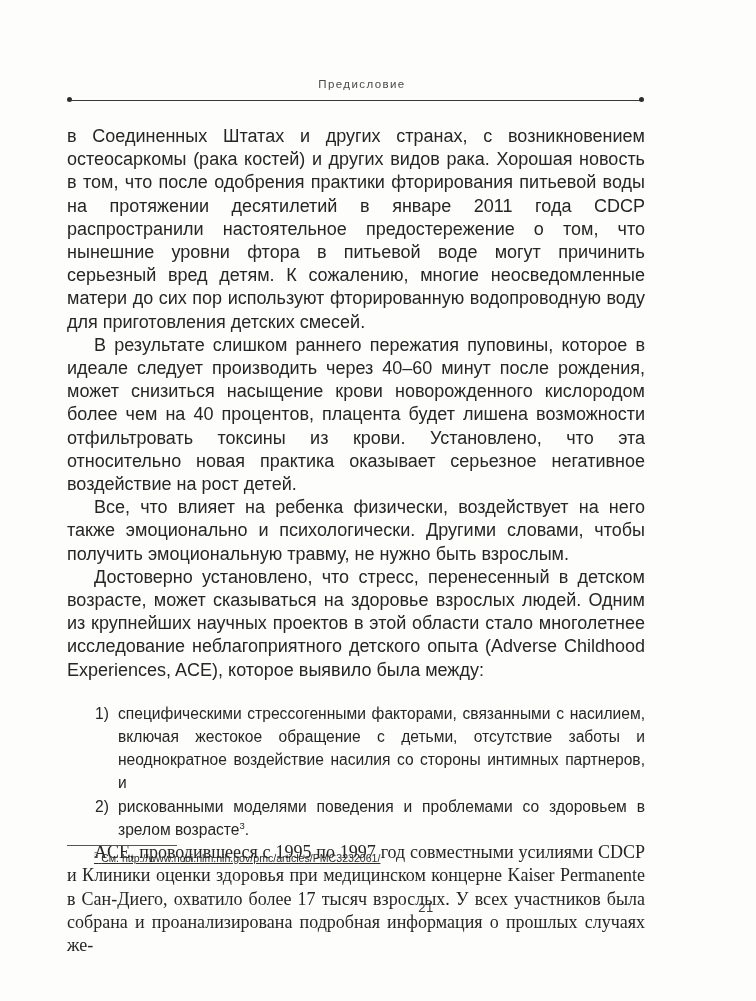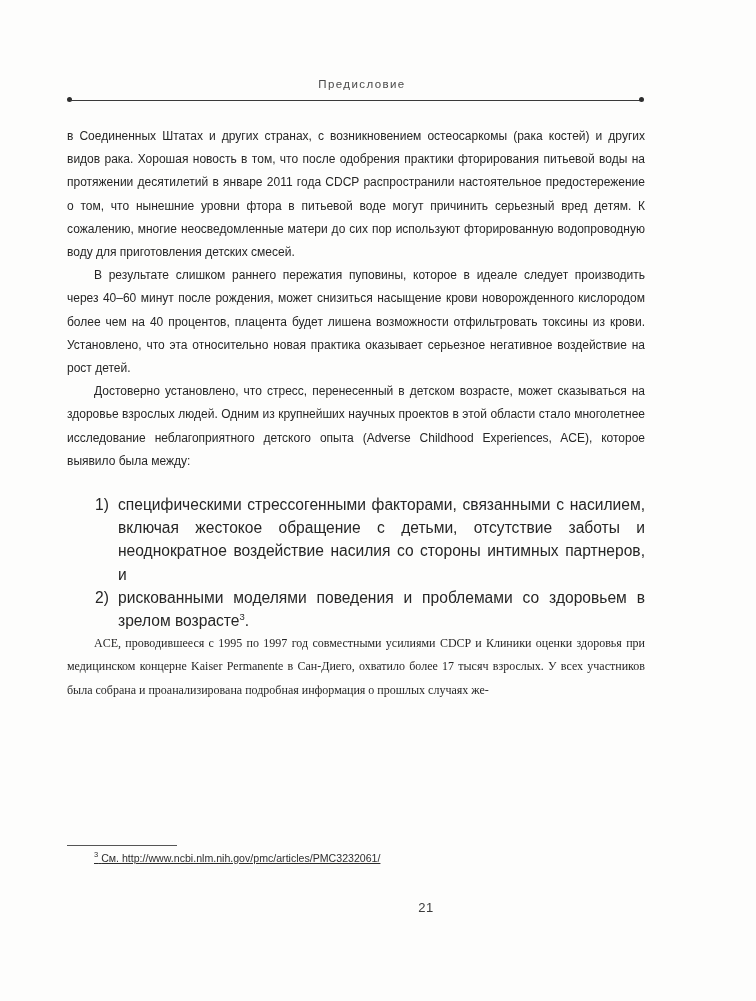--- a/index.html
+++ b/index.html
@@ -65,21 +65,21 @@
   
   .body-area {
     position: absolute;
     top: 125px;
     left: 67px;
     width: 578px;
   }
 
   p.para {
     margin: 0;
-    font-size: 12px;
+    font-size: 18px;
     line-height: 23.2px;
     text-align: justify;
     text-justify: inter-word;
     color: #262626;
     hyphens: manual;
   }
   p.para.indent {
     text-indent: 27px;
   }
 
@@ -169,20 +169,21 @@
     <span class="line"></span>
     <span class="dot right"></span>
   </div>
 
   <div class="body-area">
 
     <p class="para">в Соединенных Штатах и других странах, с возникновением остеосаркомы (рака костей) и других видов рака. Хорошая новость в том, что после одобрения практики фторирования питьевой воды на протяжении десятилетий в январе 2011 года CDCP распространили настоятельное предостережение о том, что нынешние уровни фтора в питьевой воде могут причинить серьезный вред детям. К сожалению, многие неосведомленные матери до сих пор используют фторированную водопроводную воду для приготовления детских смесей.</p>
 
     <p class="para indent">В результате слишком раннего пережатия пуповины, которое в идеале следует производить через 40–60 минут после рождения, может снизиться насыщение крови новорожденного кислородом более чем на 40 процентов, плацента будет лишена возможности отфильтровать токсины из крови. Установлено, что эта относительно новая практика оказывает серьезное негативное воздействие на рост детей.</p>
 
+    <p class="para indent">Все, что влияет на ребенка физически, воздействует на него также эмоционально и психологически. Другими словами, чтобы получить эмоциональную травму, не нужно быть взрослым.</p>
 
     <p class="para indent">Достоверно установлено, что стресс, перенесенный в детском возрасте, может сказываться на здоровье взрослых людей. Одним из крупнейших научных проектов в этой области стало многолетнее исследование неблагоприятного детского опыта (Adverse Childhood Experiences, ACE), которое выявило была между:</p>
 
     <ol class="numlist">
       <li>
         <span class="marker">1)</span><span>специфическими стрессогенными факторами, связанными с насилием, включая жестокое обращение с детьми, отсутствие заботы и неоднократное воздействие насилия со стороны интимных партнеров, и</span>
       </li>
       <li>
         <span class="marker">2)</span><span>рискованными моделями поведения и проблемами со здоровьем в зрелом возрасте</span><sup class="fn">3</sup><span>.</span>
       </li>

